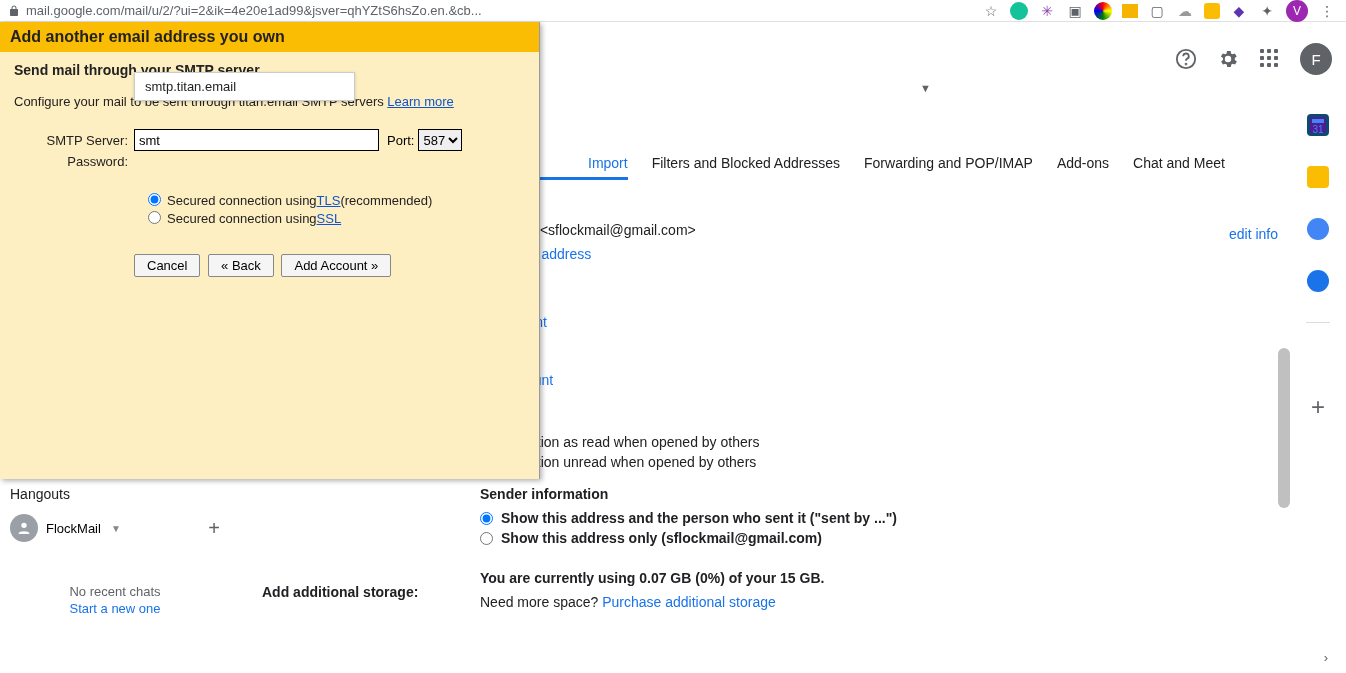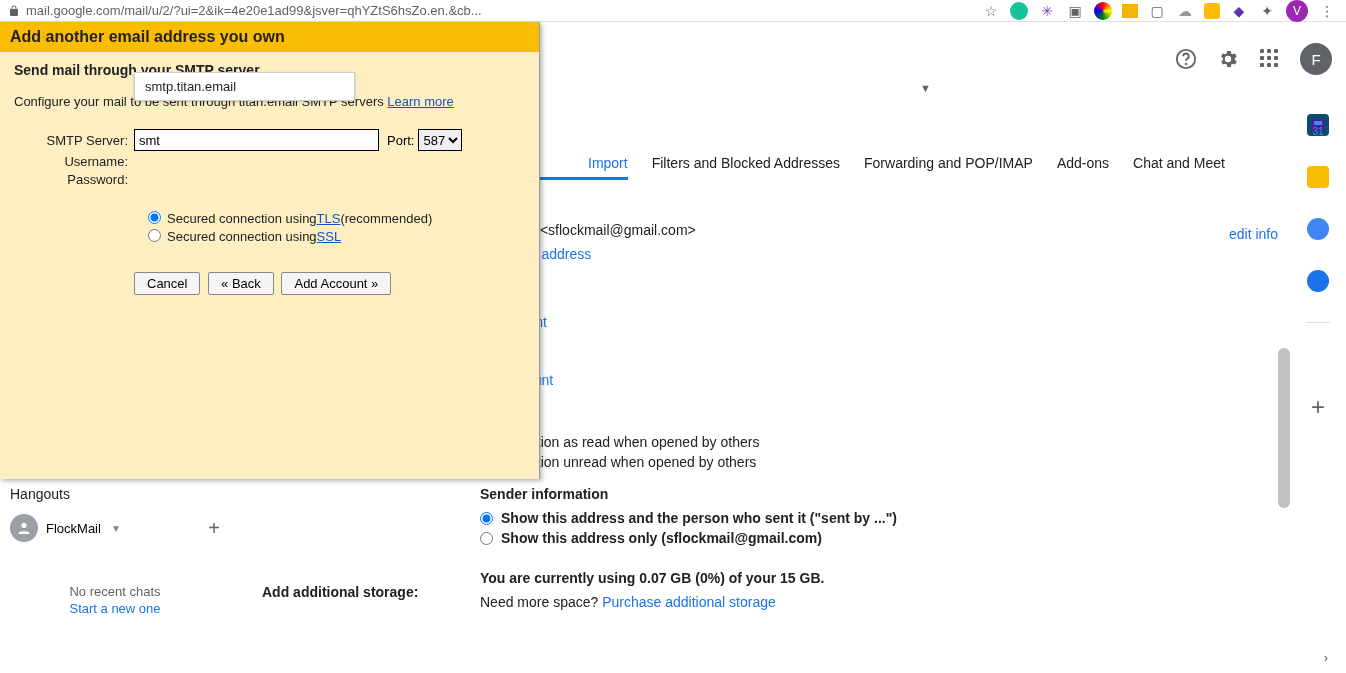--- a/index.html
+++ b/index.html
@@ -182,21 +182,21 @@
     <span style="color:#888;font-size:10px;margin-left:2px">▼</span>
     <span class="hangouts-plus">+</span>
   </div>
   <div class="hangouts-mid">
     <span>No recent chats</span>
     <a href="#">Start a new one</a>
   </div>
 </div>
 
 <div class="right-panel">
-  <div class="rp-icon" style="background:#4c1d95;border:5px solid #0c4a6e;position:relative">
+  <div class="rp-icon" style="background:#4c1d95;border:3px solid #0c4a6e;position:relative">
       <div style="position:absolute;inset:2px 2px auto 2px;height:4px;background:#4285f4"></div>
       <div style="position:absolute;top:7px;left:0;right:0;text-align:center;font-size:10px;color:#4285f4">31</div>
     </div>
   <div class="rp-icon" style="background:#fbbc04"></div>
   <div class="rp-icon" style="background:#4285f4;border-radius:50%"></div>
   <div class="rp-icon" style="background:#1a73e8;border-radius:50%"></div>
   <div style="width:24px;border-top:1px solid #ddd"></div>
   <div class="rp-plus">+</div>
 </div>
 <div style="position:absolute;right:18px;bottom:8px;color:#5f6368">›</div>
@@ -210,23 +210,20 @@
     <span>Configure your mail to be sent through titan.email SMTP servers </span><a href="#">Learn more</a>
   </div>
   <div class="form-area">
     <div class="form-row">
       <span class="form-label">SMTP Server:</span>
       <input class="text-input smtp-input" value="smt" style="">
       <span class="port-label">Port:</span>
       <select class="port-select"><option>587</option></select>
     </div>
     <div class="form-row">
-      <span class="form-label">Username:</span>
-    </div>
-    <div class="form-row">
       <span class="form-label">Password:</span>
     </div>
     <div class="autocomplete">smtp.titan.email</div>
 
     <div class="radio-group">
       <div class="radio-row">
         <input type="radio" checked="" style="">
         <span>Secured connection using </span>
           <a href="#">TLS</a>
           <span> (recommended)</span>

